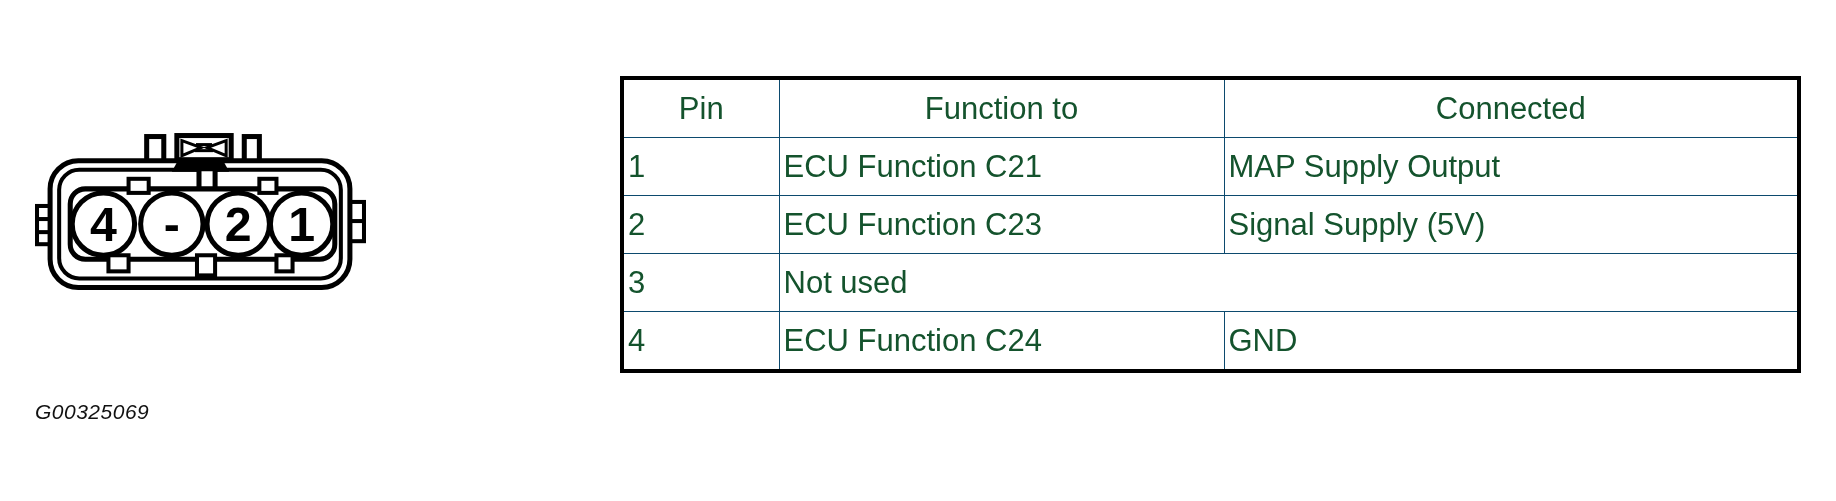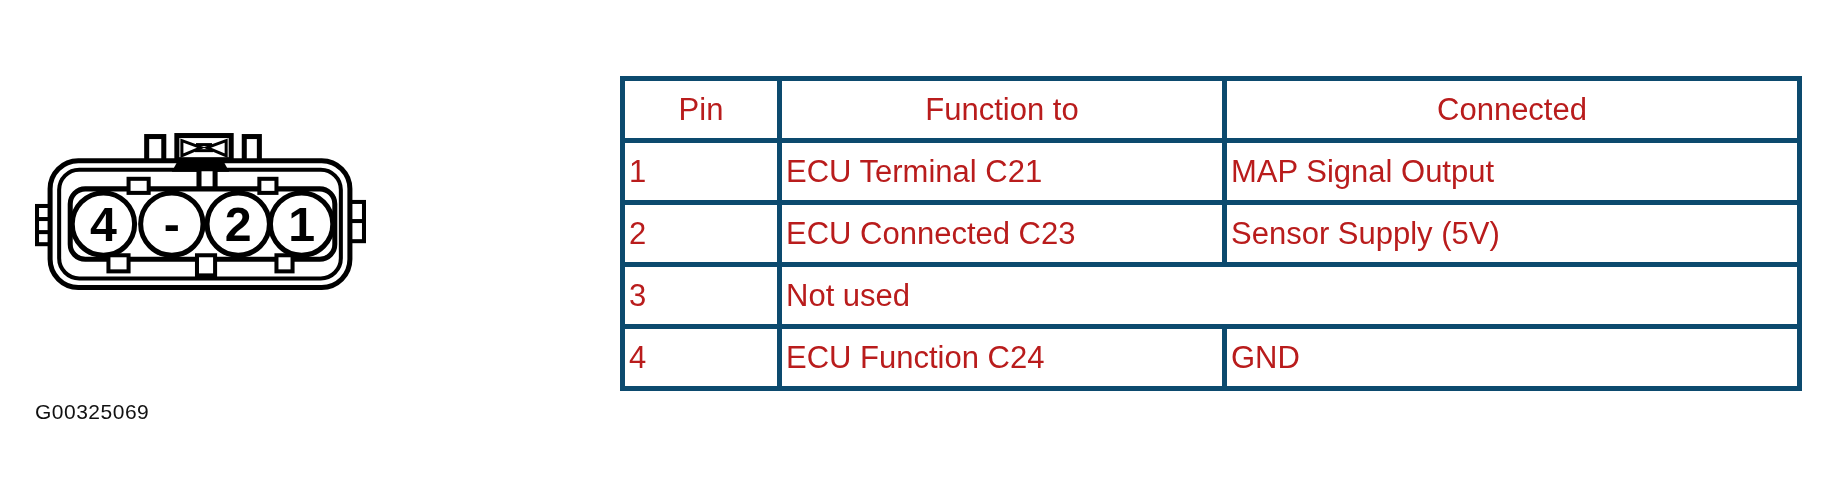--- a/index.html
+++ b/index.html
@@ -36,38 +36,39 @@
   .pinout {
     position: absolute;
     left: 620px;
     top: 76px;
     width: 1177px;
     border-collapse: collapse;
     table-layout: fixed;
     border: 4px solid #000;
   }
   .pinout th, .pinout td {
-    border: 5px solid #0c4a6e;
+    border: 1px solid #0c4a6e;
     height: 57px;
     padding: 0 4px;
     vertical-align: middle;
     font-size: 31px;
     font-weight: normal;
-    color: #b91c1c;
+    color: #14532d;
     white-space: nowrap;
     overflow: hidden;
   }
   
   .figure-id {
     position: absolute;
     left: 35px;
     top: 400px;
     font-size: 21px;
     color: #111;
     letter-spacing: 0.5px;
+    font-style: italic;
   }
 </style>
 </head>
 <body>
 
 <div class="canvas">
 
   <div class="connector">
     <svg viewBox="0 0 330 160">
 
@@ -129,27 +130,27 @@
     <thead>
       <tr>
         <th>Pin</th>
         <th>Function to</th>
         <th>Connected</th>
       </tr>
     </thead>
     <tbody>
       <tr>
         <td>1</td>
-        <td>ECU Terminal C21</td>
-        <td>MAP Signal Output</td>
+        <td>ECU Function C21</td>
+        <td>MAP Supply Output</td>
       </tr>
       <tr>
         <td>2</td>
-        <td>ECU Connected C23</td>
-        <td>Sensor Supply (5V)</td>
+        <td>ECU Function C23</td>
+        <td>Signal Supply (5V)</td>
       </tr>
       <tr>
         <td>3</td>
         <td colspan="2">Not used</td>
       </tr>
       <tr>
         <td>4</td>
         <td>ECU Function C24</td>
         <td>GND</td>
       </tr>

